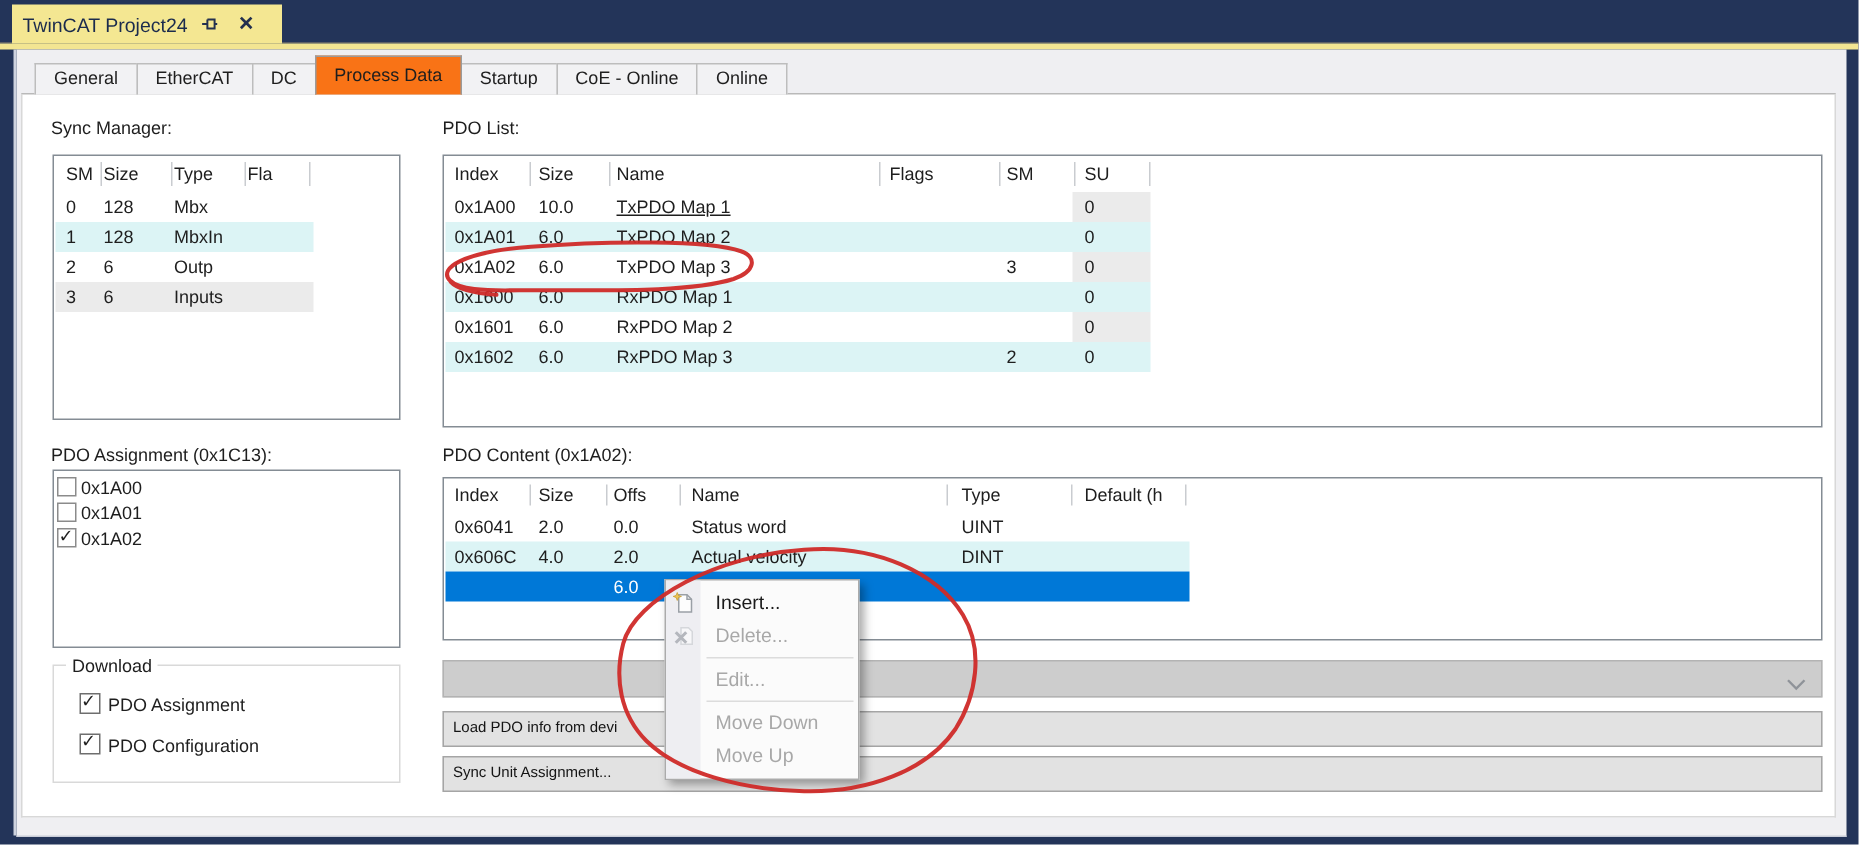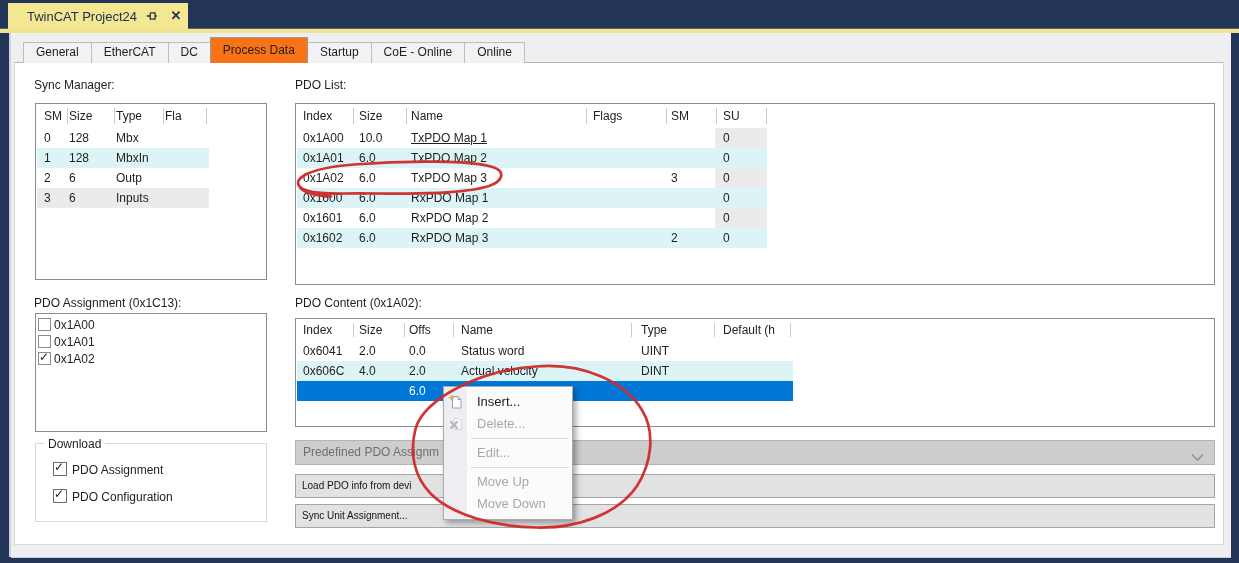--- a/index.html
+++ b/index.html
@@ -9,21 +9,21 @@
     font-family:"Liberation Sans",sans-serif;
     -webkit-font-smoothing:antialiased;
   }
   
   .dark-sep{position:absolute;left:0;top:28px;width:1239px;height:1px;background:#5d6065;}
   .yellow-strip{position:absolute;left:0;top:29px;width:1239px;height:4px;background:#f2e592;}
   .shell-gray{position:absolute;left:11px;top:33px;width:1220px;height:524px;background:#efeff2;border-bottom:1px solid #c9cdd8;}
   .edge-light{position:absolute;left:9px;top:33px;width:2px;height:524px;background:#cdd2de;}
   
   .doc-tab{position:absolute;left:8px;top:3px;width:180px;height:26px;background:#f4e792;display:flex;align-items:center;}
-  .doc-tab .title{font-size:13px;color:#1b2b4d;padding-left:19px;white-space:nowrap;}
+  .doc-tab .title{font-size:13px;color:#1b2b4d;padding-left:7px;white-space:nowrap;}
   .doc-tab .ticon{width:18px;height:16px;display:flex;align-items:center;justify-content:center;margin-left:6px;cursor:default;}
   .doc-tab .close{font-size:13px;color:#23304f;font-weight:bold;line-height:16px;}
   
   .tabstrip{position:absolute;left:24px;top:37px;height:26px;display:flex;align-items:flex-end;z-index:3;}
   .tab{box-sizing:border-box;height:21px;line-height:19px;background:#f2f2f4;border:1px solid #bdbdbd;border-bottom:none;
        padding:0 12px;font-size:12px;color:#1e1e1e;margin-left:-1px;white-space:nowrap;}
   .tab.active{height:26px;line-height:24px;background:#f97316;border:1px solid #9b9b9b;border-bottom:none;position:relative;z-index:4;}
   
   .page{position:absolute;left:14px;top:62px;width:1210px;height:483px;background:#ffffff;border-top:1px solid #b9b9b9;
         border-left:1px solid #d8d8d8;border-right:1px solid #d8d8d8;border-bottom:1px solid #d8d8d8;box-sizing:border-box;z-index:1;}
@@ -231,21 +231,20 @@
     </div>
     <div style="position: absolute; left: 53px; top: 489px; height: 16px; z-index: 6;">
       <span class="cb" style="left: 0px; top: 0px; width: 14px; height: 14px; border-color: rgb(110, 110, 110);">
         <span class="tick">✓</span>
       </span>
       <span class="lbl12" style="left: 19px; top: 1px;">PDO Configuration</span>
     </div>
   </div>
 
 <div class="combo" style="left:295px;top:440px;width:920px;height:25px;">
-  <span class="ctext" style="line-height:23px;">Predefined PDO Assignm</span>
   <span style="position:absolute;right:10px;top:7px;">
     <svg width="13" height="9" viewBox="0 0 13 9">
         <polyline points="1,1.5 6.5,7 12,1.5" fill="none" stroke="#8f9399" stroke-width="1.6"></polyline>
       </svg>
   </span>
 </div>
 <div class="wbtn" style="left:295px;top:474px;width:920px;height:24px;">
   <span class="btext" style="line-height:22px;">Load PDO info from devi</span>
 </div>
 <div class="wbtn" style="left:295px;top:504px;width:920px;height:24px;">
@@ -259,22 +258,22 @@
           <path d="M10 2.5 V5.5 H13" fill="none" stroke="#9aa0a6"></path>
           <path d="M3.5 1 L4.3 3 L6.3 3.6 L4.3 4.3 L3.5 6.3 L2.7 4.3 L0.8 3.6 L2.7 3 Z" fill="#eac55a" stroke="#c89b2a" stroke-width="0.5"></path>
         </svg></span><span>Insert...</span></div>
     <div class="mitem disabled"><span class="micon"><svg width="16" height="16" viewBox="0 0 16 16">
           <path d="M6 2.5 H11 L13.5 5 V13.5 H6 Z" fill="#f7f7f9" stroke="#d5d7db"></path>
           <path d="M2.5 5.5 L9.5 12.5 M9.5 5.5 L2.5 12.5" stroke="#b4b7bd" stroke-width="2.1"></path>
         </svg></span><span>Delete...</span></div>
     <div class="msep"></div>
     <div class="mitem disabled"><span>Edit...</span></div>
     <div class="msep"></div>
+    <div class="mitem disabled"><span>Move Down</span></div>
     <div class="mitem disabled"><span>Move Up</span></div>
-    <div class="mitem disabled"><span>Move Down</span></div>
   </div>
 
 <svg class="annot" width="1239" height="563" viewBox="0 0 1239 563">
   <g stroke="#cf2a28" stroke-width="2.7" fill="none" stroke-linecap="round" stroke-linejoin="round" opacity="0.95">
     <path d="M300,187 C292,179 308,168 354,164.5 C404,160.5 473,160 494,167.5 C505,171.5 503.5,181 489,186 C457,196 392,193 346,193.5 C322,194 306,193 300,187 Z"></path>
     <path d="M300.5,188 C305,193 316,195.5 331,196.5"></path>
     <path d="M536,366.5 C584,362.5 625,382 642,410 C656,433 651,464 637,486 C618,514 578,528.5 536,527.5 C495,526.5 453,515.5 431,494 C413.5,476.5 409.5,452 415.5,429 C423,399.5 479,370 536,366.5 Z"></path>
   </g>
 </svg>
 

